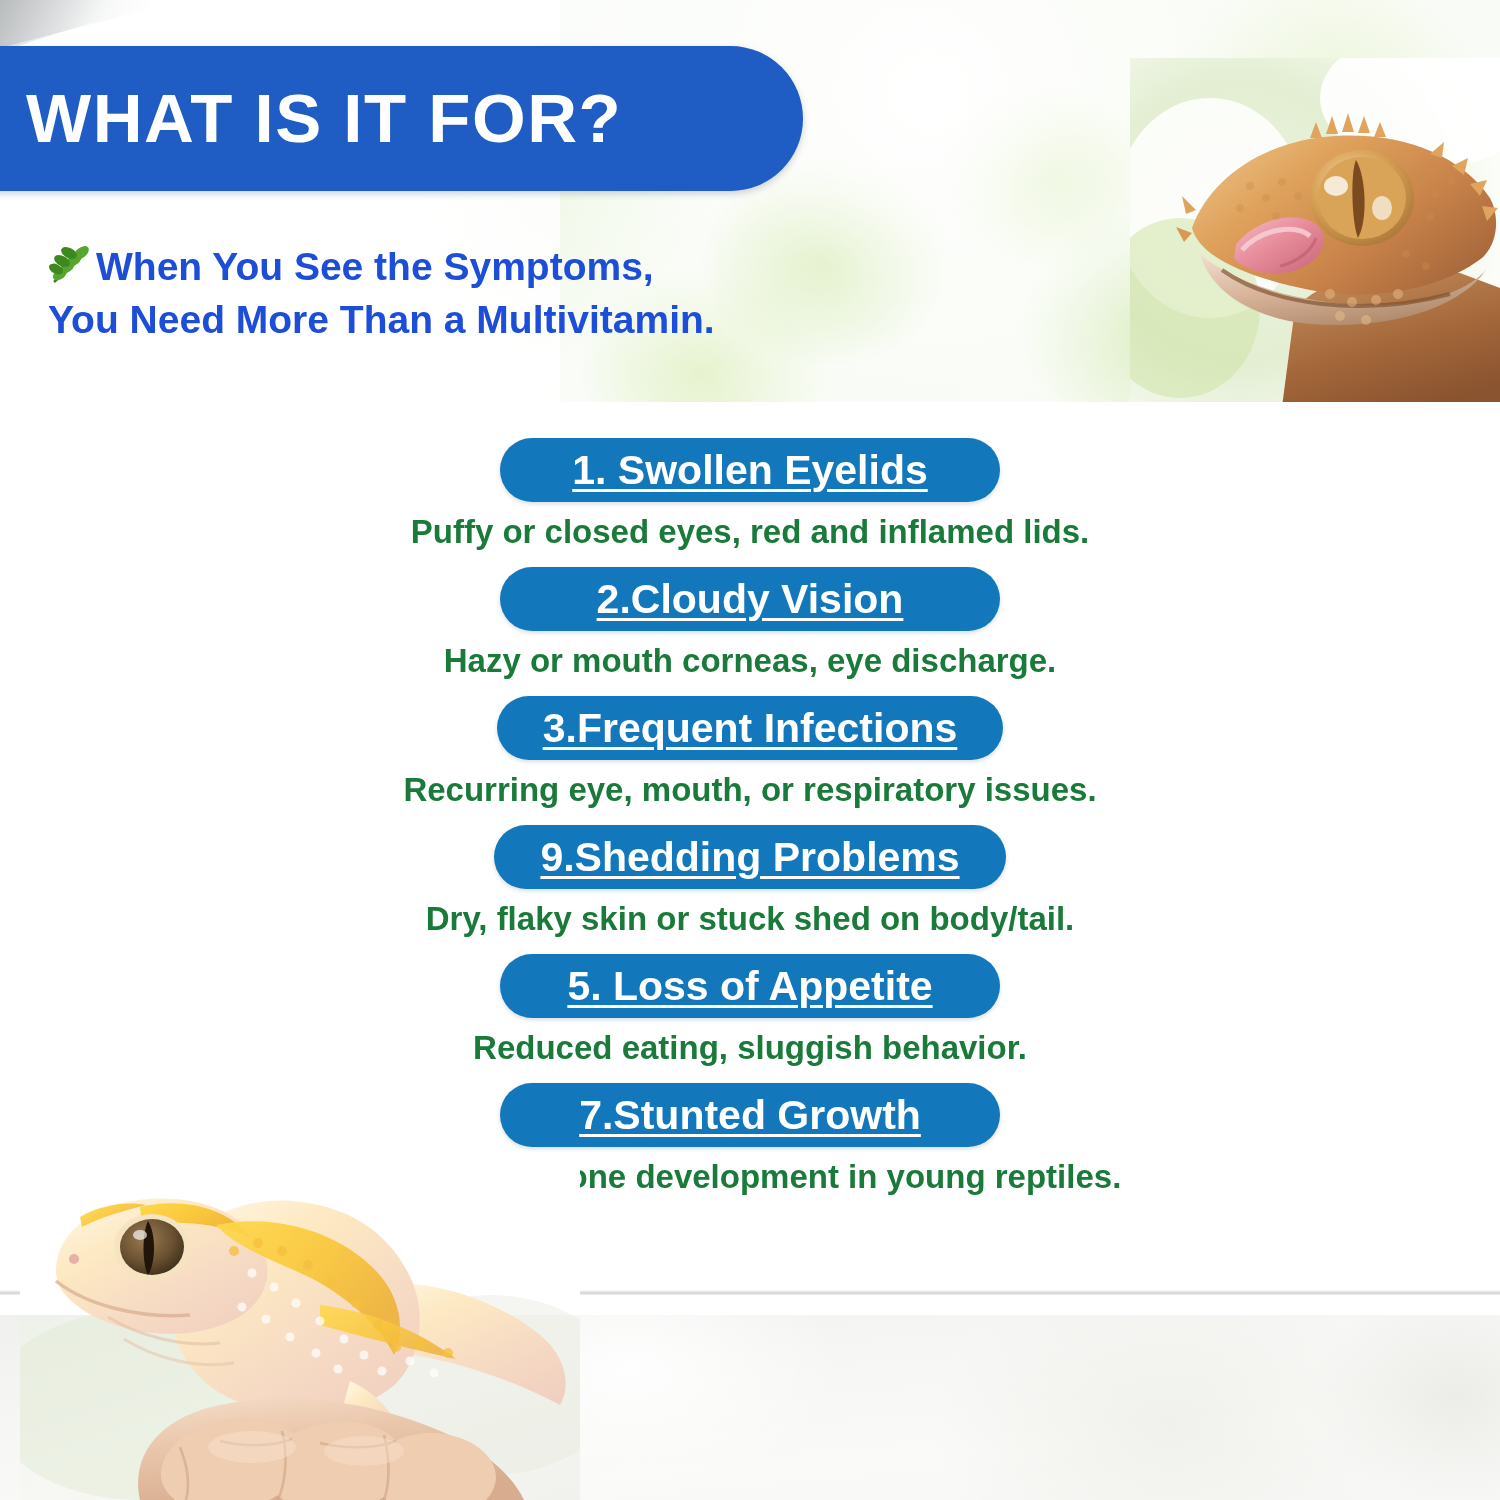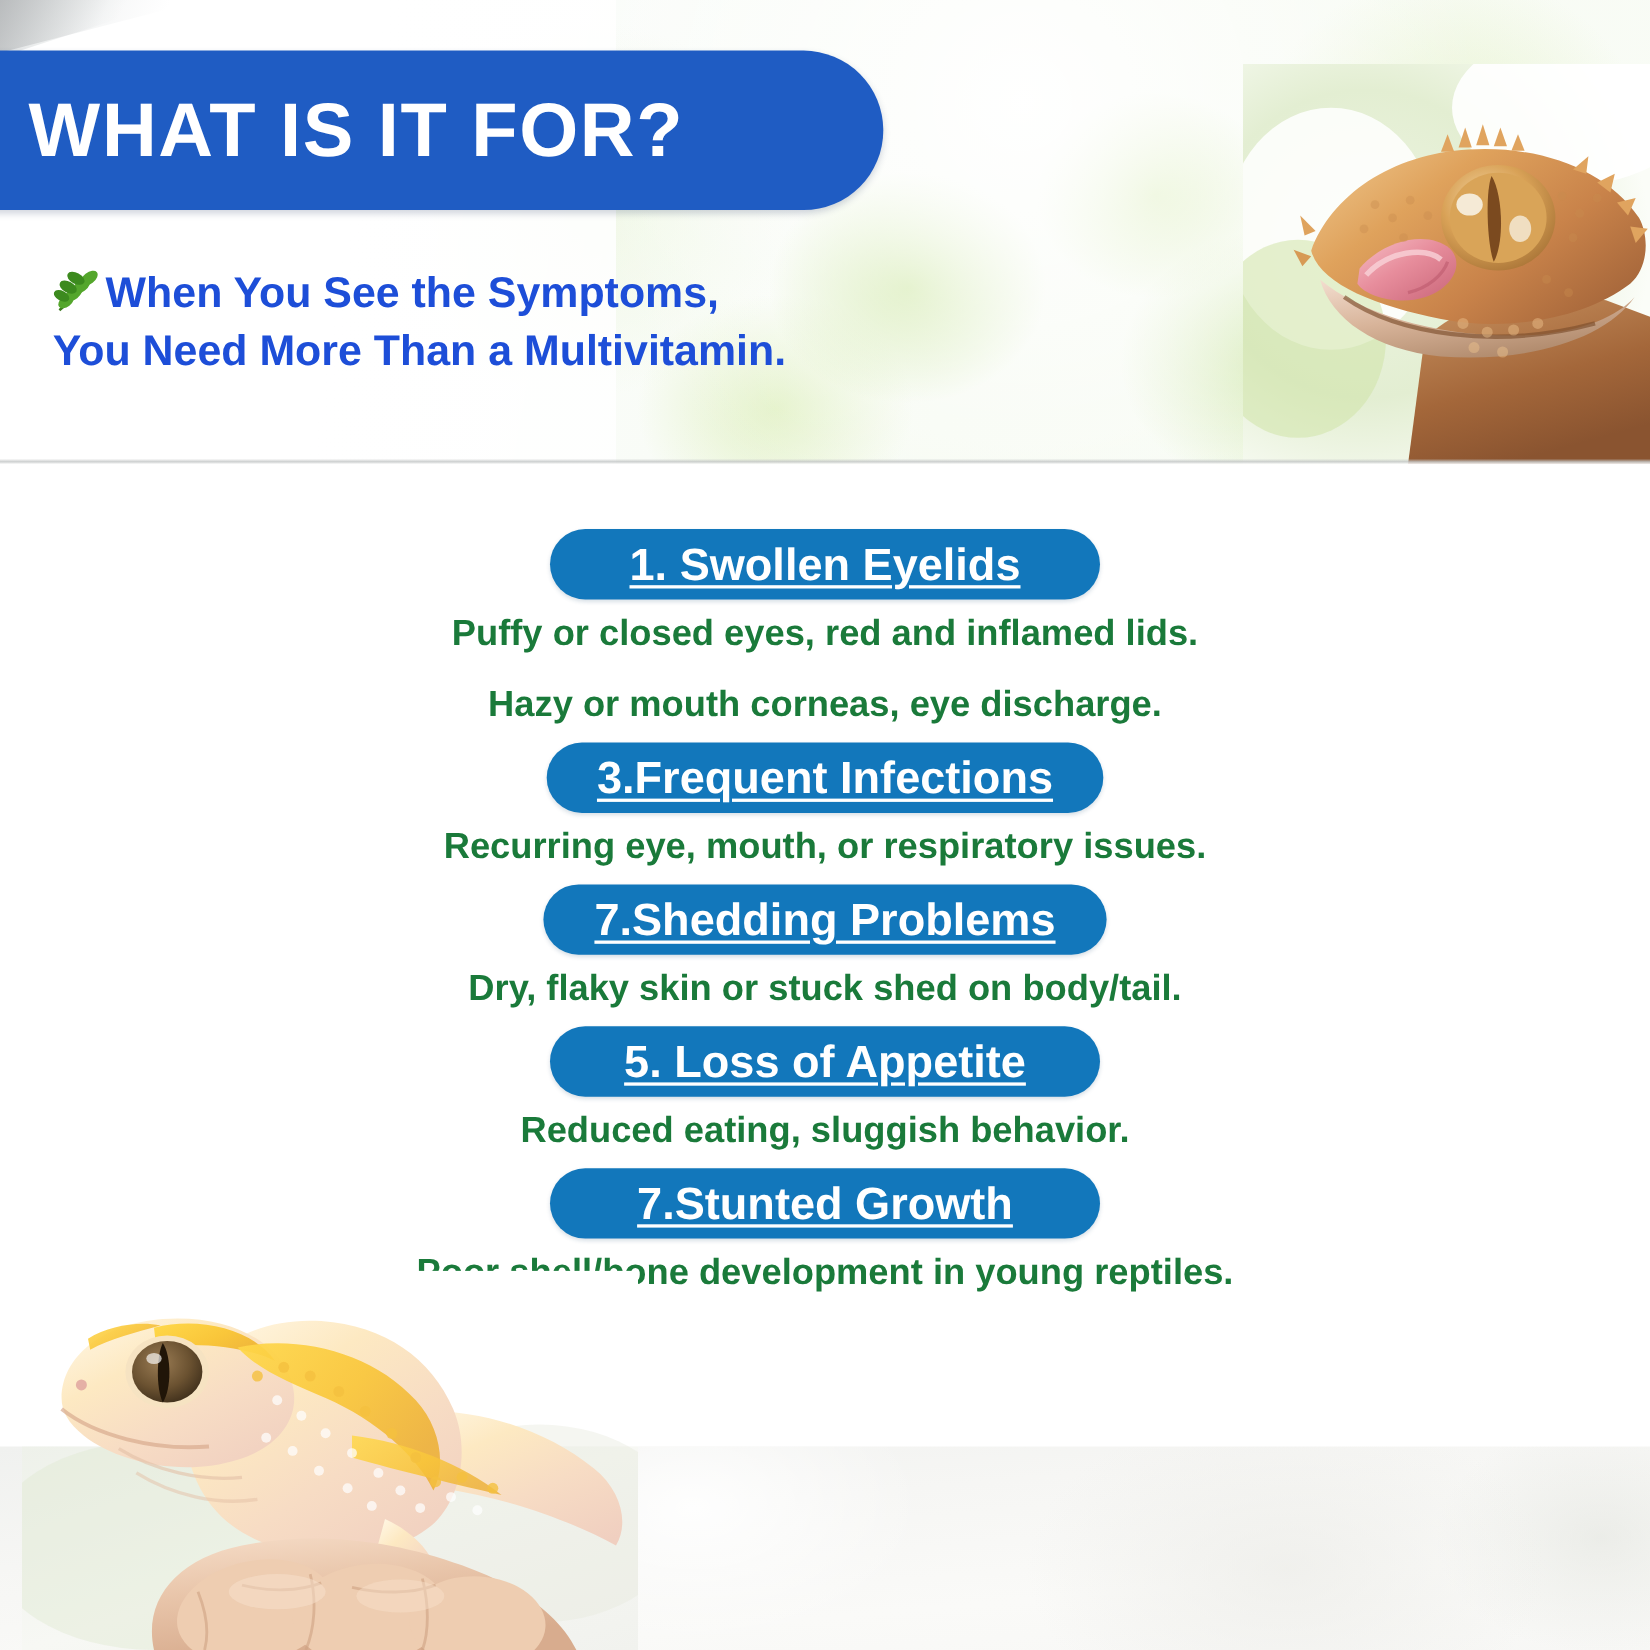--- a/index.html
+++ b/index.html
@@ -105,21 +105,21 @@
   .gecko-top {
     position:absolute;
     right:0; top:58px;
     width:370px; height:364px;
     overflow:hidden;
   }
 
   
   .list-section {
     position:absolute;
-    left:0; top:445px; width:1500px; height:893px;
+    left:0; top:402px; width:1500px; height:893px;
     background:#ffffff;
   }
   .symptom-list {
     position:absolute;
     left:0; top:36px; width:1500px;
     display:flex; flex-direction:column; align-items:center;
     gap:0;
   }
   .symptom-item {
     width:1500px;
@@ -340,33 +340,36 @@
     <div class="symptom-list">
 
       <div class="symptom-item">
         <div class="symptom-pill">
           <span class="symptom-pill-text">1. Swollen Eyelids</span>
         </div>
         <div class="symptom-desc">Puffy or closed eyes, red and inflamed lids.</div>
       </div>
 
       <div class="symptom-item">
+        <div class="symptom-pill">
+          <span class="symptom-pill-text">2.Cloudy Vision</span>
+        </div>
         <div class="symptom-desc">Hazy or mouth corneas, eye discharge.</div>
       </div>
 
       <div class="symptom-item">
         <div class="symptom-pill">
           <span class="symptom-pill-text">3.Frequent Infections</span>
         </div>
         <div class="symptom-desc">Recurring eye, mouth, or respiratory issues.</div>
       </div>
 
       <div class="symptom-item">
         <div class="symptom-pill">
-          <span class="symptom-pill-text">7.Shedding Problems</span>
+          <span class="symptom-pill-text">9.Shedding Problems</span>
         </div>
         <div class="symptom-desc">Dry, flaky skin or stuck shed on body/tail.</div>
       </div>
 
       <div class="symptom-item">
         <div class="symptom-pill">
           <span class="symptom-pill-text">5. Loss of Appetite</span>
         </div>
         <div class="symptom-desc">Reduced eating, sluggish behavior.</div>
       </div>

